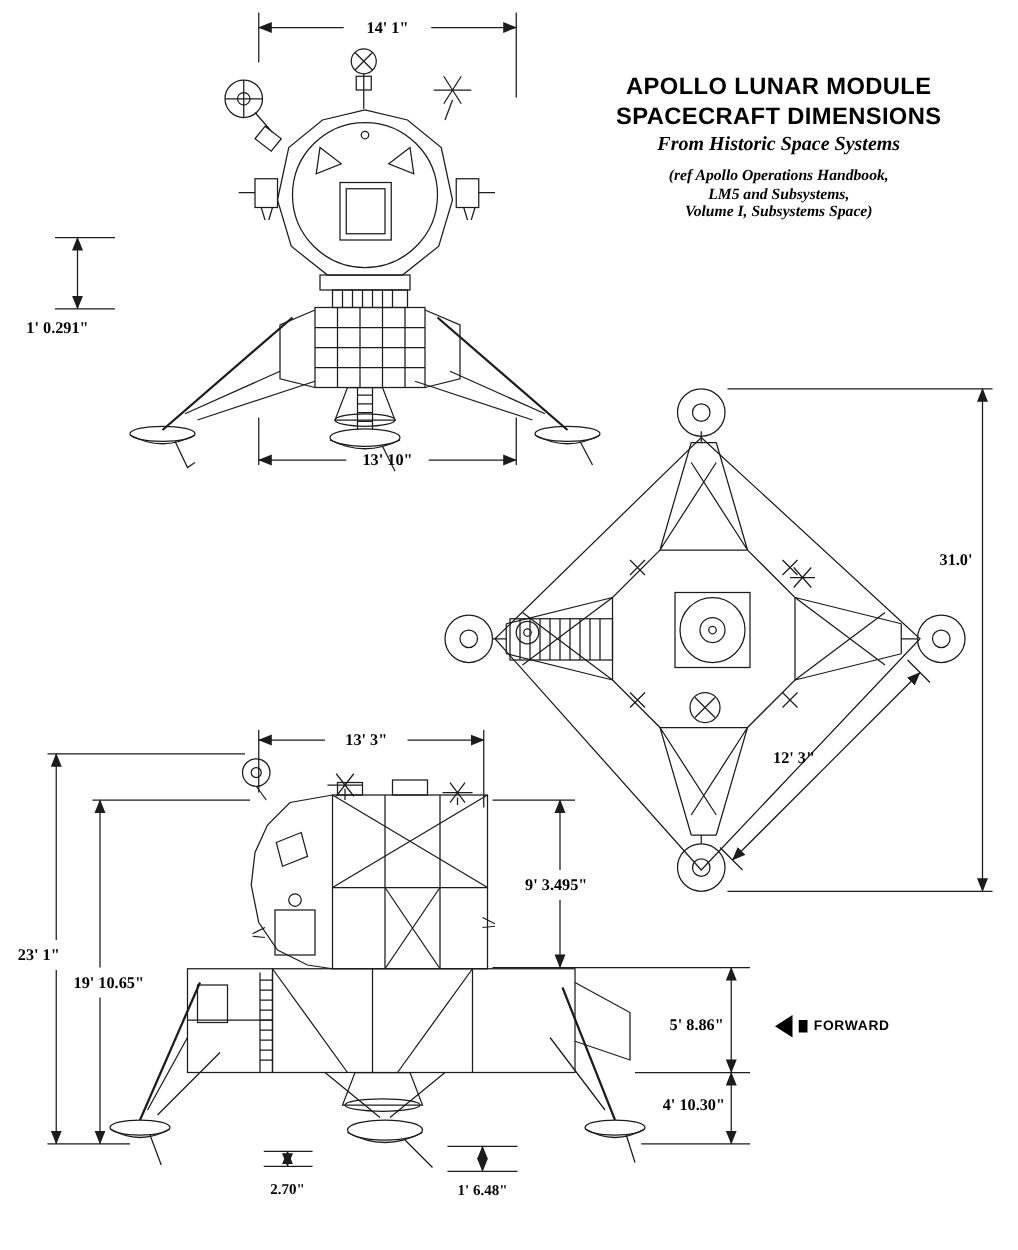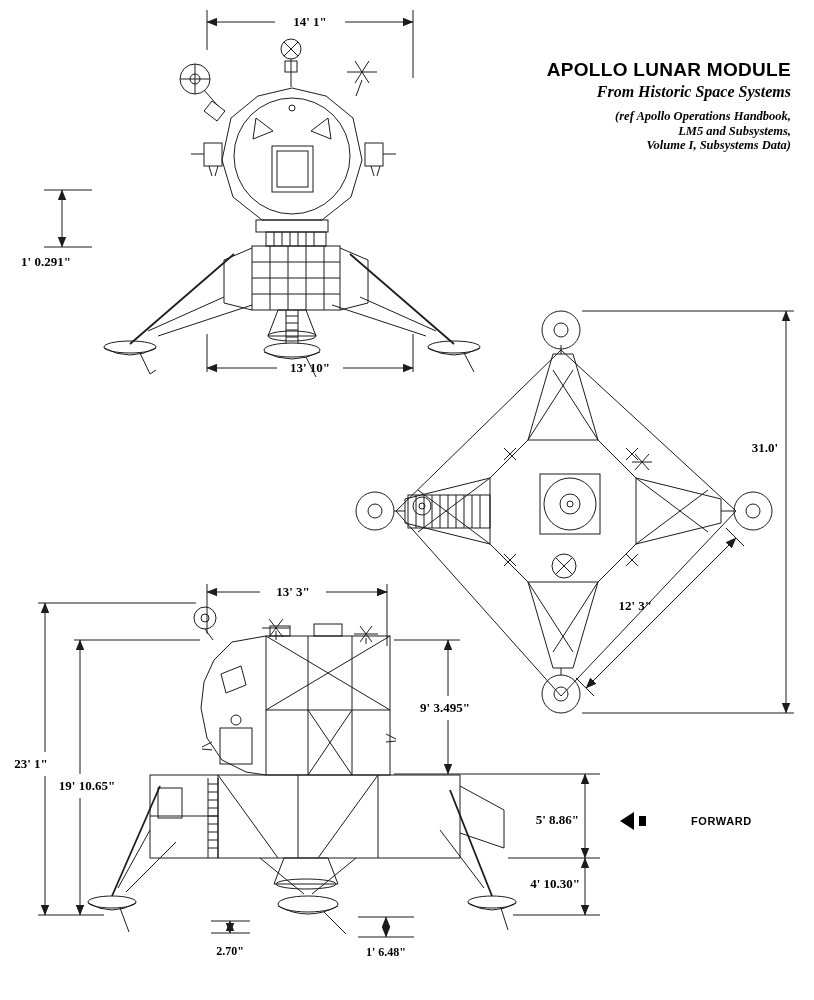--- a/index.html
+++ b/index.html
@@ -6,31 +6,31 @@
   .stage { position:relative; width:814px; height:1000px; background:#fff;
            font-family:"Liberation Sans", sans-serif; overflow:hidden; color:#000; }
   .stage svg { position:absolute; overflow:visible; }
   .svg-front { left:0; top:0; }
   .svg-top   { left:348px; top:292px; }
   .svg-side  { left:8px;  top:578px; }
   .ln  { stroke:#1c1c1c; stroke-width:1; fill:none; stroke-linecap:butt; stroke-linejoin:miter; }
   .ln2 { stroke-width:1.8; }
   .dim    { font:bold 13px "Liberation Serif", serif; fill:#000; }
   .dim-sm { font:bold 12px "Liberation Serif", serif; fill:#000; }
-  .titleblock { position:absolute; left:455px; top:58px; width:336px; text-align:right; }
+  .titleblock { position:absolute; left:455px; top:58px; width:336px; text-align:center; }
   .tb-title { font:bold 19px/24px "Liberation Sans", sans-serif; letter-spacing:.3px; }
   .tb-src-group { }
   .tb-src { font:italic bold 16px/20px "Liberation Serif", serif; }
   .tb-ref-group { margin-top:7px; }
   .tb-ref { font:italic bold 12.5px/14.5px "Liberation Serif", serif; }
   .forward { position:absolute; left:620px; top:812px; display:flex; align-items:center; gap:5px; }
   .fw-tri   { width:0; height:0; border-top:9px solid transparent; border-bottom:9px solid transparent;
               border-right:14px solid #000; }
   .fw-shaft { width:7px; height:10px; background:#000; }
-  .fw-text  { font:bold 11px "Liberation Sans", sans-serif; letter-spacing:.6px;margin-left:40px; }
+  .fw-text  { font:bold 11px "Liberation Sans", sans-serif; letter-spacing:.6px; }
 </style>
 </head>
 <body>
 
 <div class="stage">
 
   <svg class="svg-front" width="505" height="392" viewBox="0 0 505 392">
     <defs>
       <marker id="fa" viewBox="0 0 10 8" markerWidth="11" markerHeight="9" refX="9.5" refY="4" orient="auto-start-reverse" markerUnits="userSpaceOnUse">
         <path d="M0,0 L10,4 L0,8 Z" fill="#1c1c1c"></path>
@@ -241,27 +241,28 @@
     <text class="dim" x="79" y="212" text-anchor="middle">19' 10.65"</text>
     <text class="dim" x="437" y="134" text-anchor="middle">9' 3.495"</text>
     <text class="dim" x="571" y="246" text-anchor="end">5' 8.86"</text>
     <text class="dim" x="572" y="310" text-anchor="end">4' 10.30"</text>
     <text class="dim-sm" x="222" y="377" text-anchor="middle">2.70"</text>
     <text class="dim-sm" x="378" y="378" text-anchor="middle">1' 6.48"</text>
   </svg>
 
   <div class="titleblock">
     <div class="tb-title">APOLLO LUNAR MODULE</div>
+    <div class="tb-title">SPACECRAFT DIMENSIONS</div>
     <div class="tb-src-group">
       <div class="tb-src">From Historic Space Systems</div>
     </div>
     <div class="tb-ref-group">
       <div class="tb-ref">(ref Apollo Operations Handbook,</div>
       <div class="tb-ref">LM5 and Subsystems,</div>
-      <div class="tb-ref">Volume I, Subsystems Data)</div>
+      <div class="tb-ref">Volume I, Subsystems Space)</div>
     </div>
   </div>
 
   <div class="forward">
     <span class="fw-tri"></span>
     <span class="fw-shaft"></span>
     <span class="fw-text">FORWARD</span>
   </div>
 
 </div>

